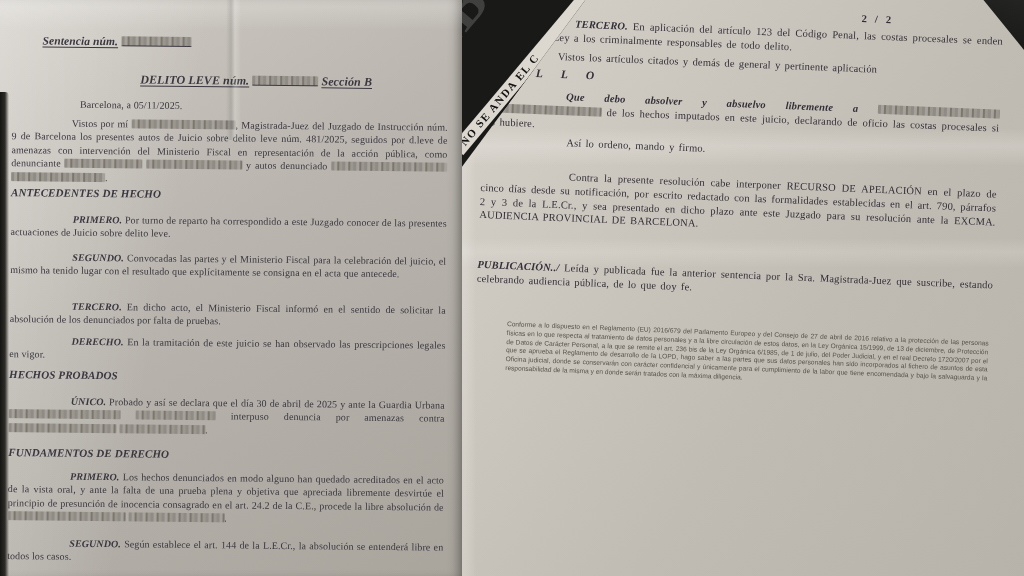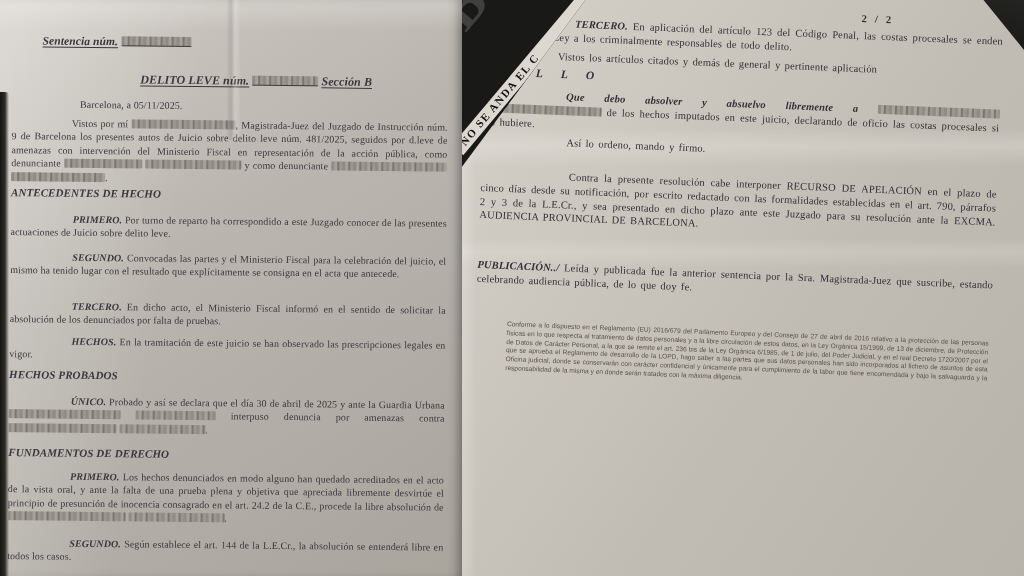--- a/index.html
+++ b/index.html
@@ -124,21 +124,21 @@
         <span class="u">Sección B</span>
       </div>
 
       <div class="blk" style="top:97px;text-align:left;margin-left:68px;">Barcelona, a 05/11/2025.</div>
 
       <div class="blk" style="top:116px;">
         <span style="display:inline-block;width:60px;"></span><span>Vistos por mí</span>
         <span class="redact" style="width:104px;"></span><span>, Magistrada-Juez del Juzgado de Instrucción núm. 9 de Barcelona los presentes autos de Juicio sobre delito leve núm. 481/2025, seguidos por d.leve de amenazas con intervención del Ministerio Fiscal en representación de la acción pública, como denunciante</span>
         <span class="redact" style="width:78px;"></span>
         <span class="redact" style="width:96px;"></span>
-        <span>y como denunciante</span>
+        <span>y autos denunciado</span>
         <span class="redact" style="width:116px;"></span>
         <span class="redact" style="width:94px;"></span><span>.</span>
       </div>
 
       <div class="blk hd" style="top:186px;font-size:11px;">ANTECEDENTES DE HECHO</div>
 
       <div class="blk ind" style="top:212px;">
         <span class="lbl">PRIMERO.</span>
         <span>Por turno de reparto ha correspondido a este Juzgado conocer de las presentes actuaciones de Juicio sobre delito leve.</span>
       </div>
@@ -147,21 +147,21 @@
         <span class="lbl">SEGUNDO.</span>
         <span>Convocadas las partes y el Ministerio Fiscal para la celebración del juicio, el mismo ha tenido lugar con el resultado que explícitamente se consigna en el acta que antecede.</span>
       </div>
 
       <div class="blk ind" style="top:299px;">
         <span class="lbl">TERCERO.</span>
         <span>En dicho acto, el Ministerio Fiscal informó en el sentido de solicitar la absolución de los denunciados por falta de pruebas.</span>
       </div>
 
       <div class="blk ind" style="top:334px;">
-        <span class="lbl">HECHOS.</span>
+        <span class="lbl">DERECHO.</span>
         <span>En la tramitación de este juicio se han observado las prescripciones legales en vigor.</span>
       </div>
 
       <div class="blk hd" style="top:368px;font-size:11px;">HECHOS PROBADOS</div>
 
       <div class="blk ind" style="top:394px;">
         <span class="lbl">ÚNICO.</span>
         <span>Probado y así se declara que el día 30 de abril de 2025 y ante la Guardia Urbana</span>
         <span class="redact" style="width:112px;"></span>
         <span class="redact" style="width:80px;"></span>

